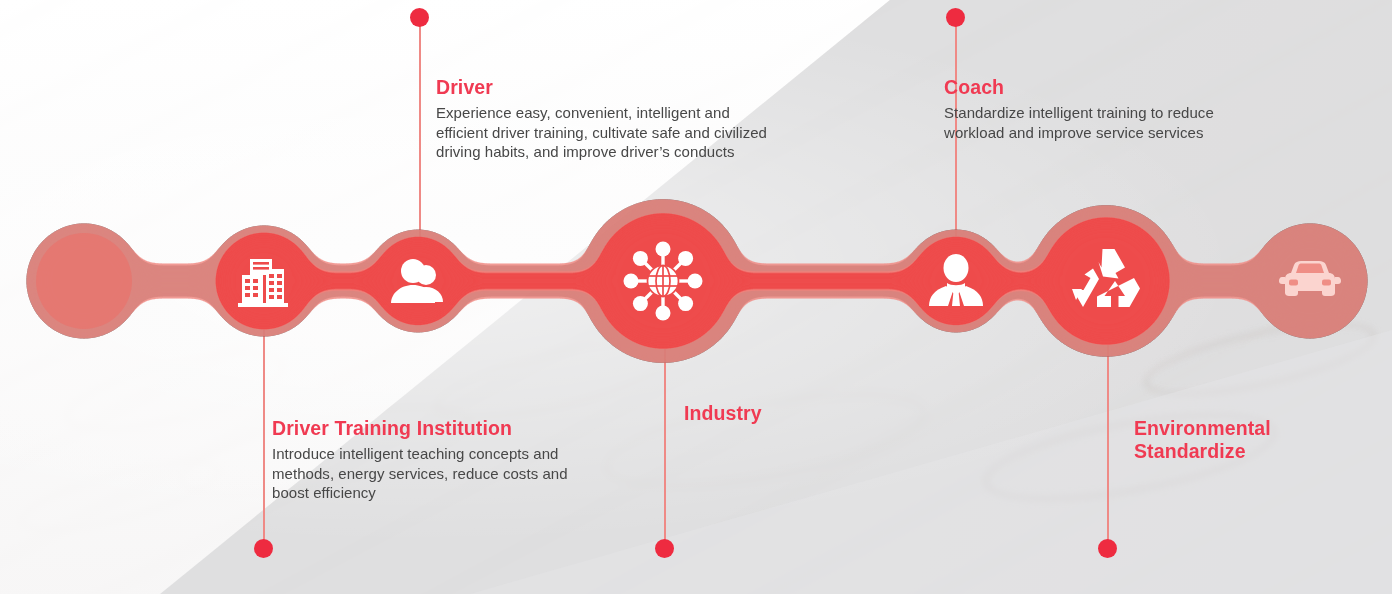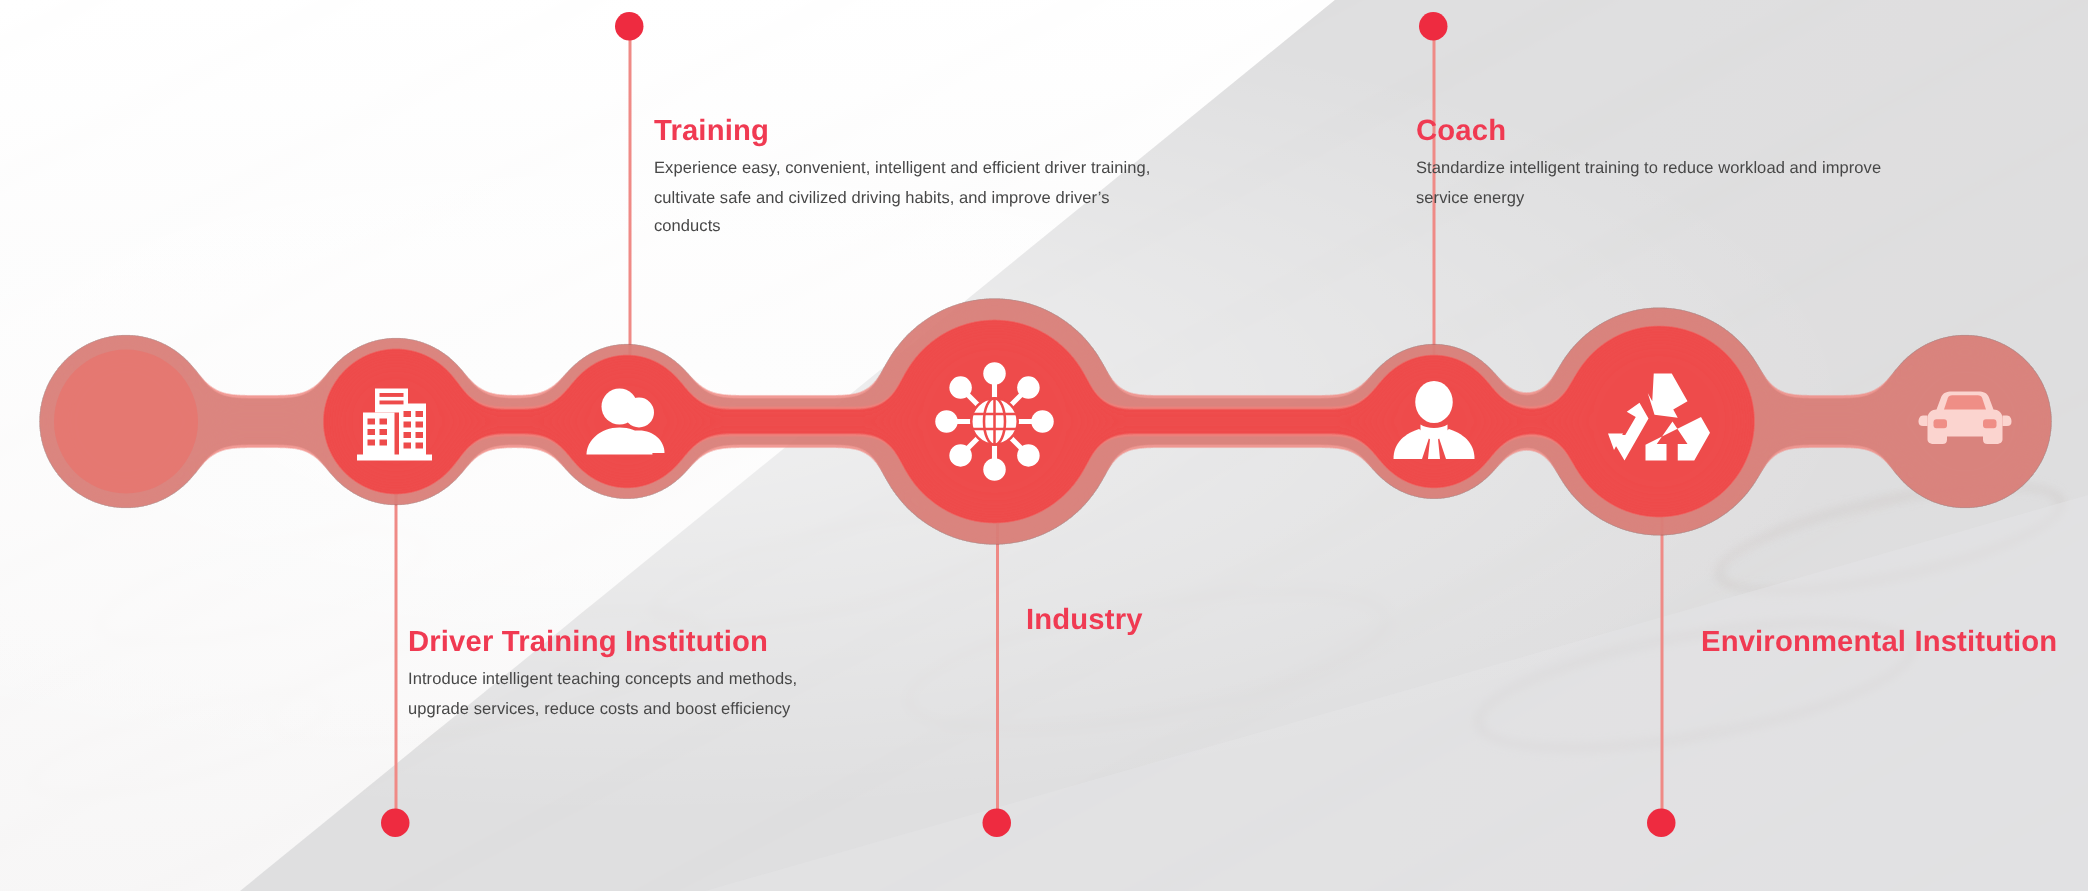--- a/index.html
+++ b/index.html
@@ -97,21 +97,21 @@
   
   .block { position: absolute; }
   .block h3 {
     font-size: 19.5px;
     font-weight: bold;
     color: #f03a52;
     letter-spacing: .1px;
     margin-bottom: 4px;
   }
   .block p {
-    font-size: 11px;
+    font-size: 15px;
     line-height: 19.5px;
     color: #474747;
     letter-spacing: .05px;
   }
 
   .blk-trainee     { left: 436px;  top: 76px;  width: 340px; }
   .blk-coach       { left: 944px;  top: 76px;  width: 330px; }
   .blk-institution { left: 272px;  top: 417px; width: 300px; }
   .blk-industry    { left: 684px;  top: 402px; width: 340px; }
   .blk-environment { left: 1134px; top: 417px; width: 252px; }
@@ -292,35 +292,35 @@
       <path d="M28 -4 C30 -4 31 -2 31 0 C31 2 30 3 28 3 L25 3 L25 -4 Z"></path>
       <g fill="#ef8e86">
         <path d="M-14 -8 L-11.5 -15.5 C-11 -17 -10 -17.5 -8.5 -17.5 L8.5 -17.5 C10 -17.5 11 -17 11.5 -15.5 L14 -8 Z"></path>
         <rect x="-21" y="-1.5" width="9" height="6" rx="2"></rect>
         <rect x="12" y="-1.5" width="9" height="6" rx="2"></rect>
       </g>
     </g>
   </svg>
 
   <div class="block blk-trainee">
-    <h3>Training</h3>
+    <h3>Driver</h3>
     <p>Experience easy, convenient, intelligent and efficient driver training, cultivate safe and civilized driving habits, and improve driver’s conducts</p>
   </div>
 
   <div class="block blk-coach">
     <h3>Coach</h3>
-    <p>Standardize intelligent training to reduce workload and improve service energy</p>
+    <p>Standardize intelligent training to reduce workload and improve service services</p>
   </div>
 
   <div class="block blk-institution">
     <h3>Driver Training Institution</h3>
-    <p>Introduce intelligent teaching concepts and methods, upgrade services, reduce costs and boost efficiency</p>
+    <p>Introduce intelligent teaching concepts and methods, energy services, reduce costs and boost efficiency</p>
   </div>
 
   <div class="block blk-industry">
     <h3>Industry</h3>
   </div>
 
   <div class="block blk-environment">
-    <h3>Environmental Institution</h3>
+    <h3>Environmental Standardize</h3>
   </div>
 
 </div>
 
 </body></html>

